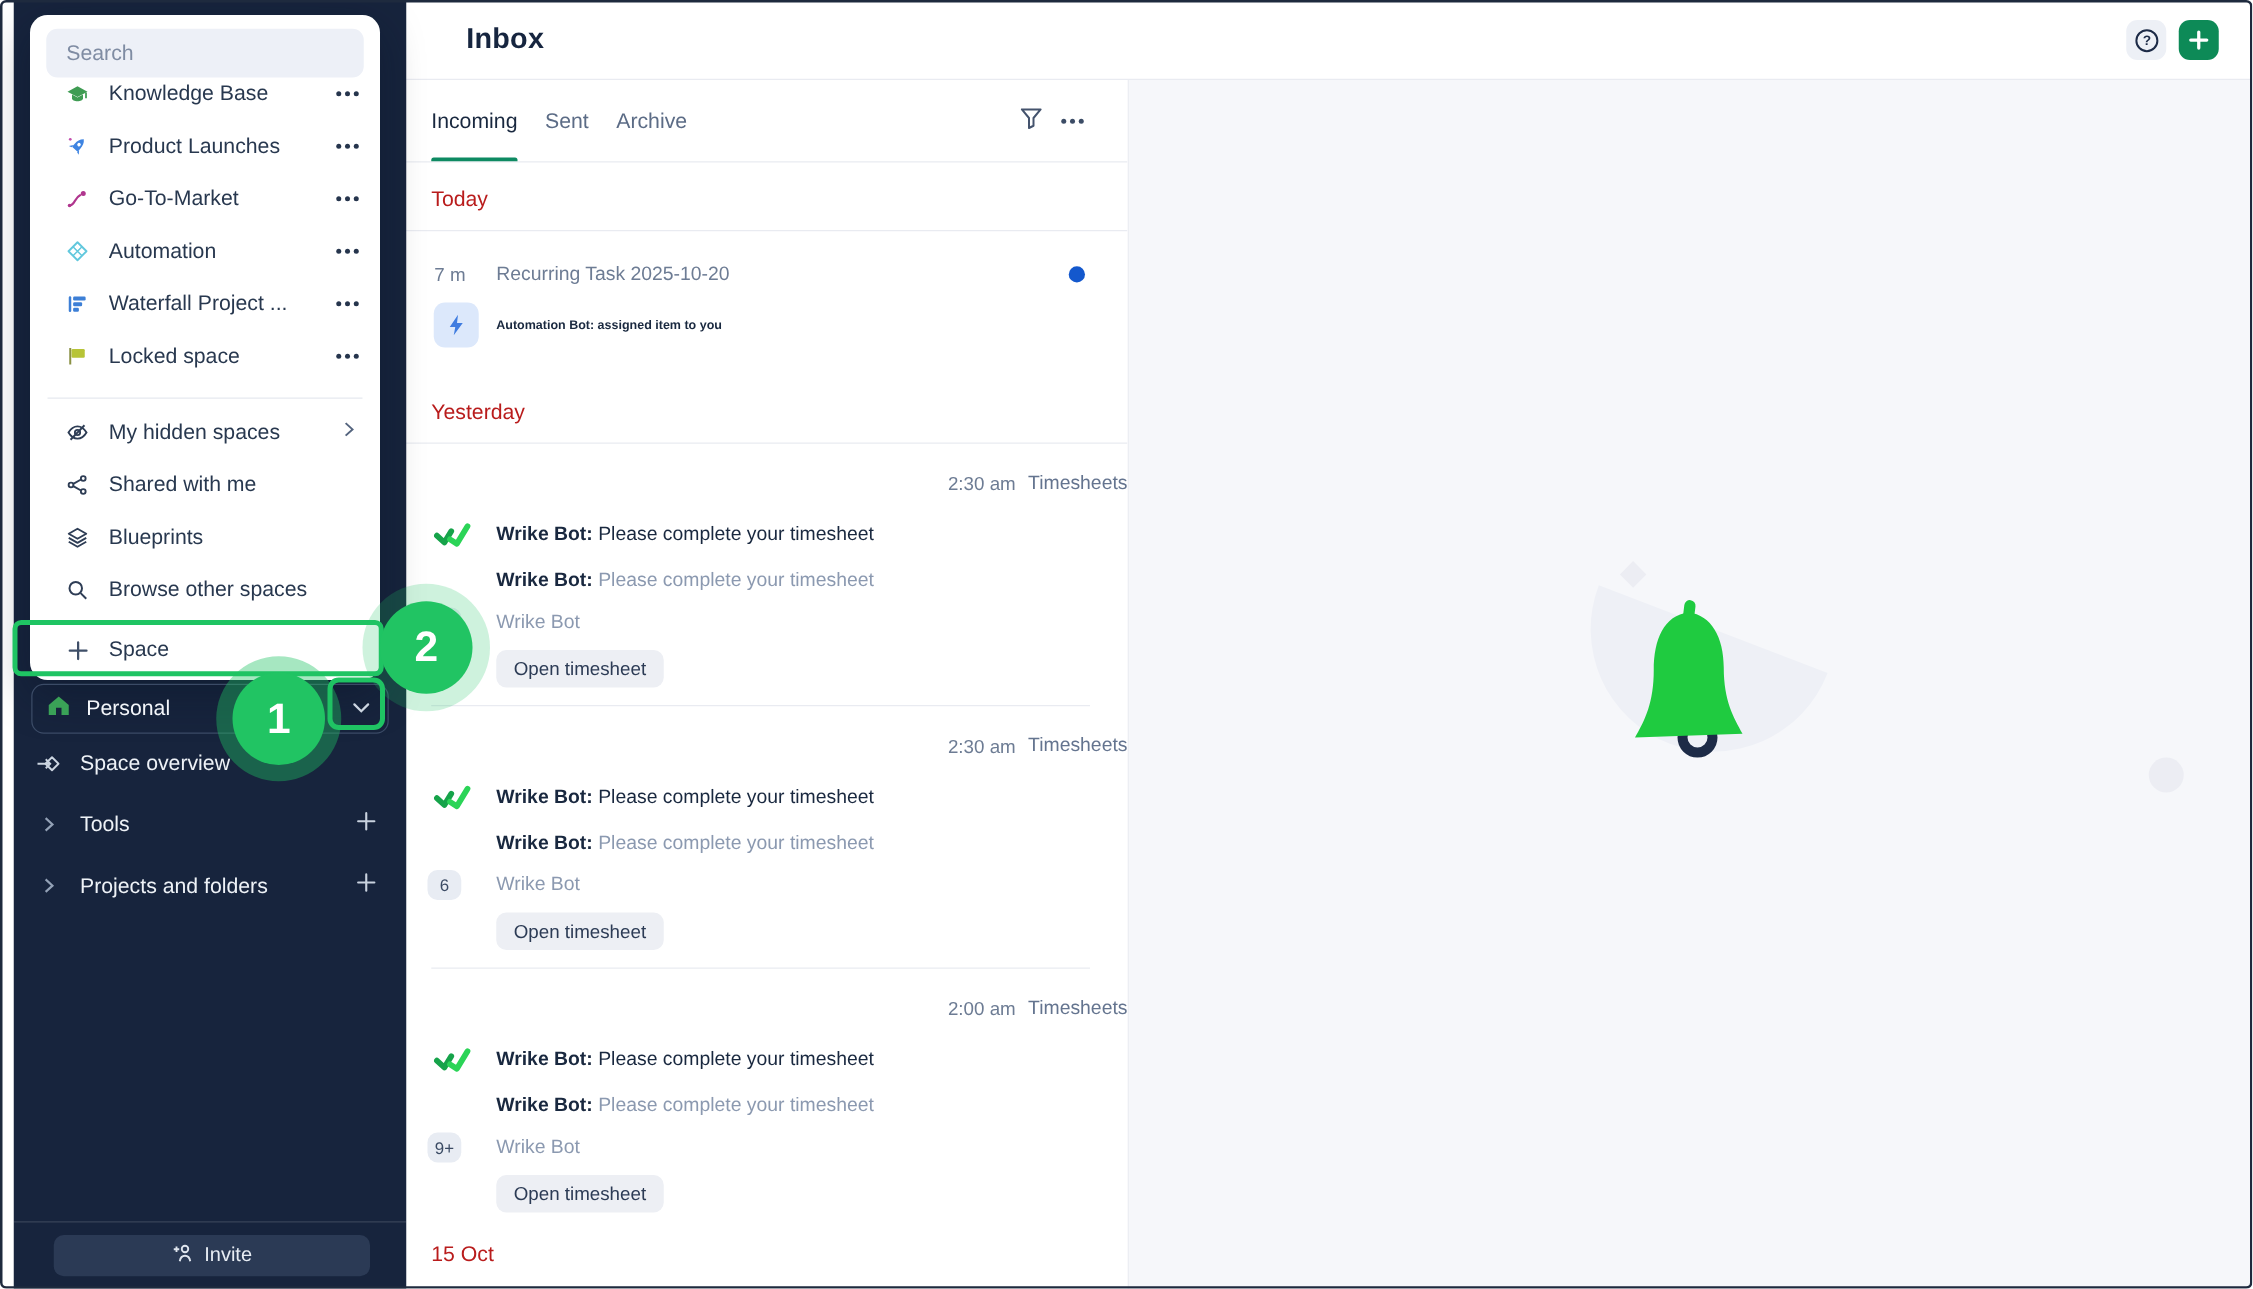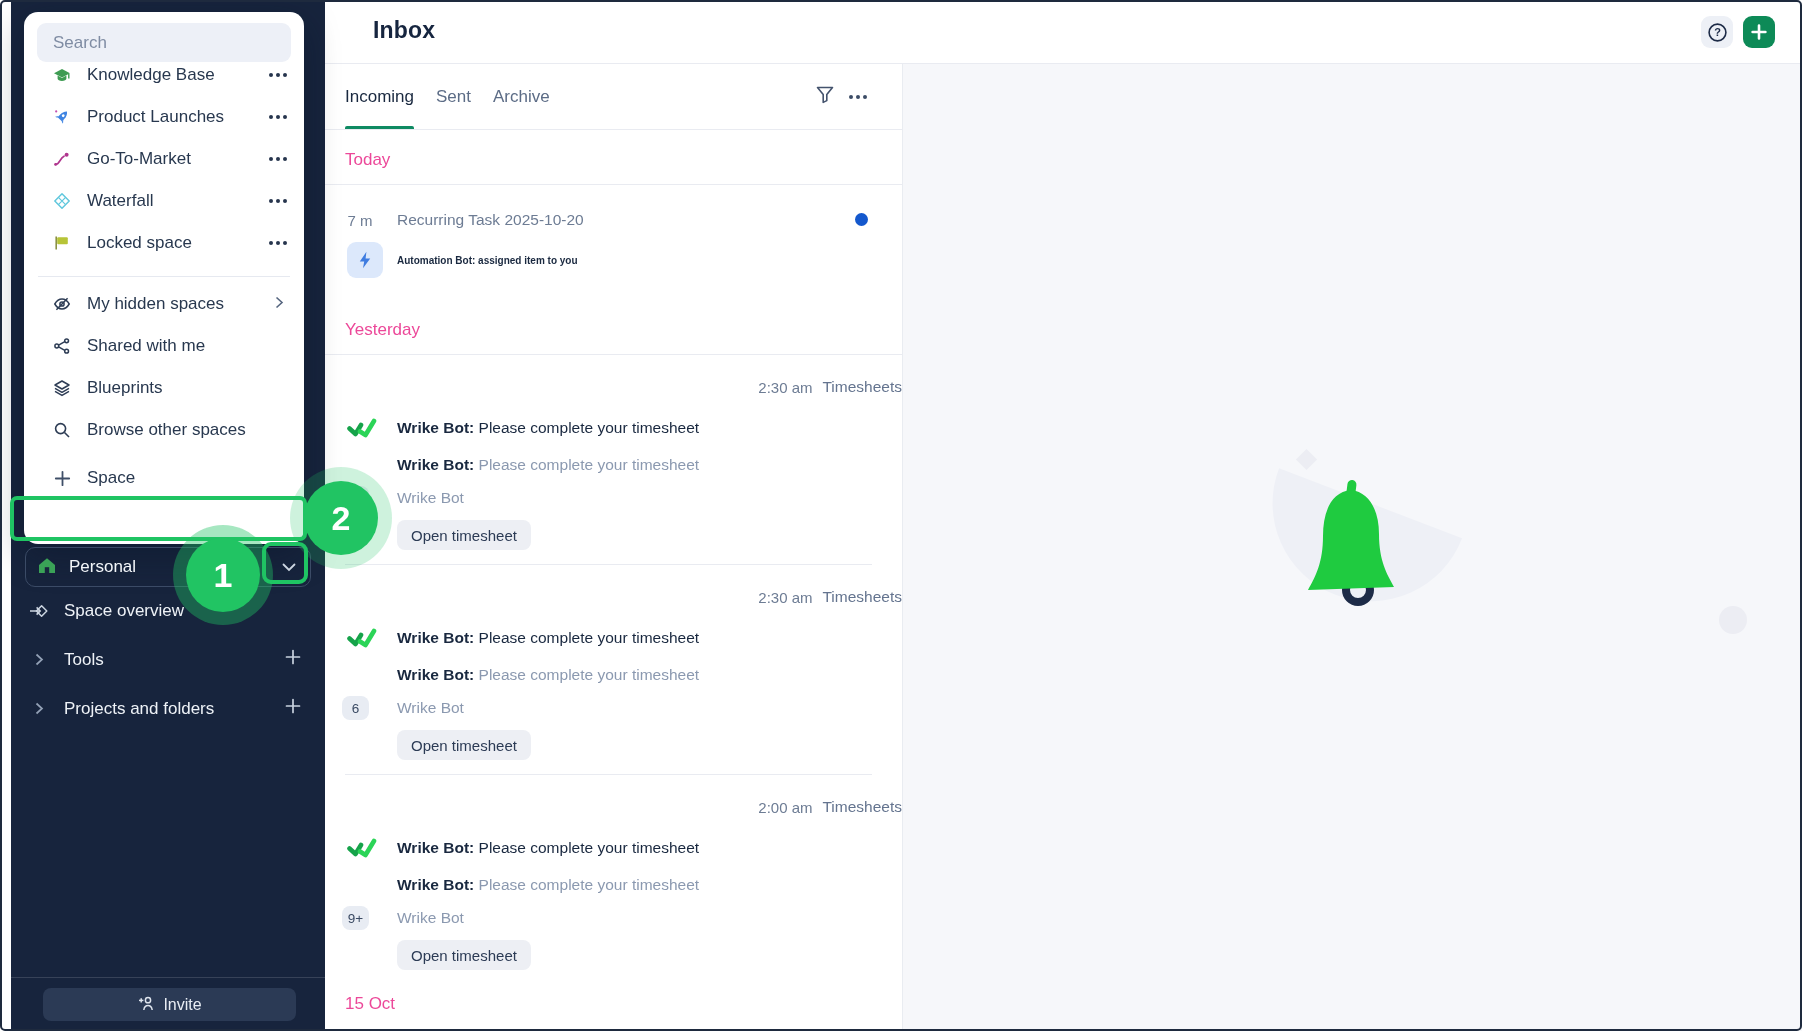--- a/index.html
+++ b/index.html
@@ -50,21 +50,21 @@
   .content { position:absolute; left:0; top:64px; width:1488px; height:967px; }
   .list-panel { position:absolute; left:0; top:0; width:588px; height:967px; background:#fff; overflow:hidden; }
   .right-panel { position:absolute; left:588px; top:0; width:900px; height:967px; background:#f6f7fa; border-left:1px solid #e9ecf1; }
 
   .tabbar { position:relative; height:66px; border-bottom:1px solid #e9ebf1; display:flex; align-items:stretch; padding-left:31px; gap:22px; }
   .tab { position:relative; display:flex; align-items:center; font-size:17px; color:#5c6c86; cursor:pointer; }
   .tab.active { color:#19283f; }
   .tab.active::after { content:""; position:absolute; left:0; right:0; bottom:0; height:3px; background:#0e8a62; border-radius:2px 2px 0 0; }
   .tab-actions { position:absolute; left:501px; top:0; bottom:0; display:flex; align-items:center; gap:21px; }
 
-  .sec-head { height:55px; padding:20px 0 0 31px; font-size:17px; color:#ec4899; border-bottom:1px solid #e9ebf1; }
+  .sec-head { height:55px; padding:20px 0 0 31px; font-size:17px; color:#b91c1c; border-bottom:1px solid #e9ebf1; }
   .sec-head.last { border-bottom:none; }
 
   .unread { position:relative; padding:26px 0 22px 0; }
   .meta-row { position:relative; display:flex; align-items:center; height:18px; }
   .time-col { width:56px; margin-left:18px; text-align:center; font-size:15px; color:#6d7c94; flex:none; }
   .meta-title { margin-left:9px; font-size:15.5px; color:#6d7c94; }
   .unread-dot { position:absolute; right:34px; top:2px; width:13px; height:13px; border-radius:50%; background:#1458cd; }
   .msg-row { display:flex; align-items:center; margin-top:13px; }
   .bolt-wrap { margin-left:33px; width:36px; height:36px; border-radius:9px; background:#dce8fb; display:flex; align-items:center; justify-content:center; flex:none; }
   .msg-text { margin-left:14px; font-size:10px; font-weight:bold; color:#19283f; }
@@ -150,21 +150,33 @@
           <span class="lbl">Go-To-Market</span>
           <span class="dots3"></span>
         </div>
         <div class="prow">
           <span class="ic">
             <svg width="18" height="18" viewBox="0 0 18 18">
                 <polygon points="9,1.8 16.2,9 9,16.2 1.8,9" fill="none" stroke="#62c8dd" stroke-width="1.5" stroke-linejoin="round"></polygon>
                 <path d="M5.4 5.4 L12.6 12.6 M12.6 5.4 L5.4 12.6" stroke="#62c8dd" stroke-width="1.2"></path>
               </svg>
           </span>
-          <span class="lbl">Waterfall</span>
+          <span class="lbl">Automation</span>
+          <span class="dots3"></span>
+        </div>
+        <div class="prow">
+          <span class="ic">
+            <svg width="18" height="18" viewBox="0 0 18 18">
+                <rect x="2" y="3" width="2" height="12.5" rx="1" fill="#3d7fd6"></rect>
+                <rect x="5.5" y="3.2" width="10" height="3.2" rx="1" fill="#3d7fd6"></rect>
+                <rect x="5.5" y="7.7" width="7.2" height="3.2" rx="1" fill="#3d7fd6"></rect>
+                <rect x="5.5" y="12.2" width="4.6" height="3.2" rx="1" fill="#3d7fd6"></rect>
+              </svg>
+          </span>
+          <span class="lbl">Waterfall Project ...</span>
           <span class="dots3"></span>
         </div>
         <div class="prow">
           <span class="ic">
             <svg width="18" height="18" viewBox="0 0 18 18">
                 <line x1="3.2" y1="2.4" x2="3.2" y2="15.6" stroke="#8a9144" stroke-width="1.6"></line>
                 <rect x="4.2" y="3.2" width="10.6" height="7" rx="1" fill="#b7c437"></rect>
               </svg>
           </span>
           <span class="lbl">Locked space</span>

